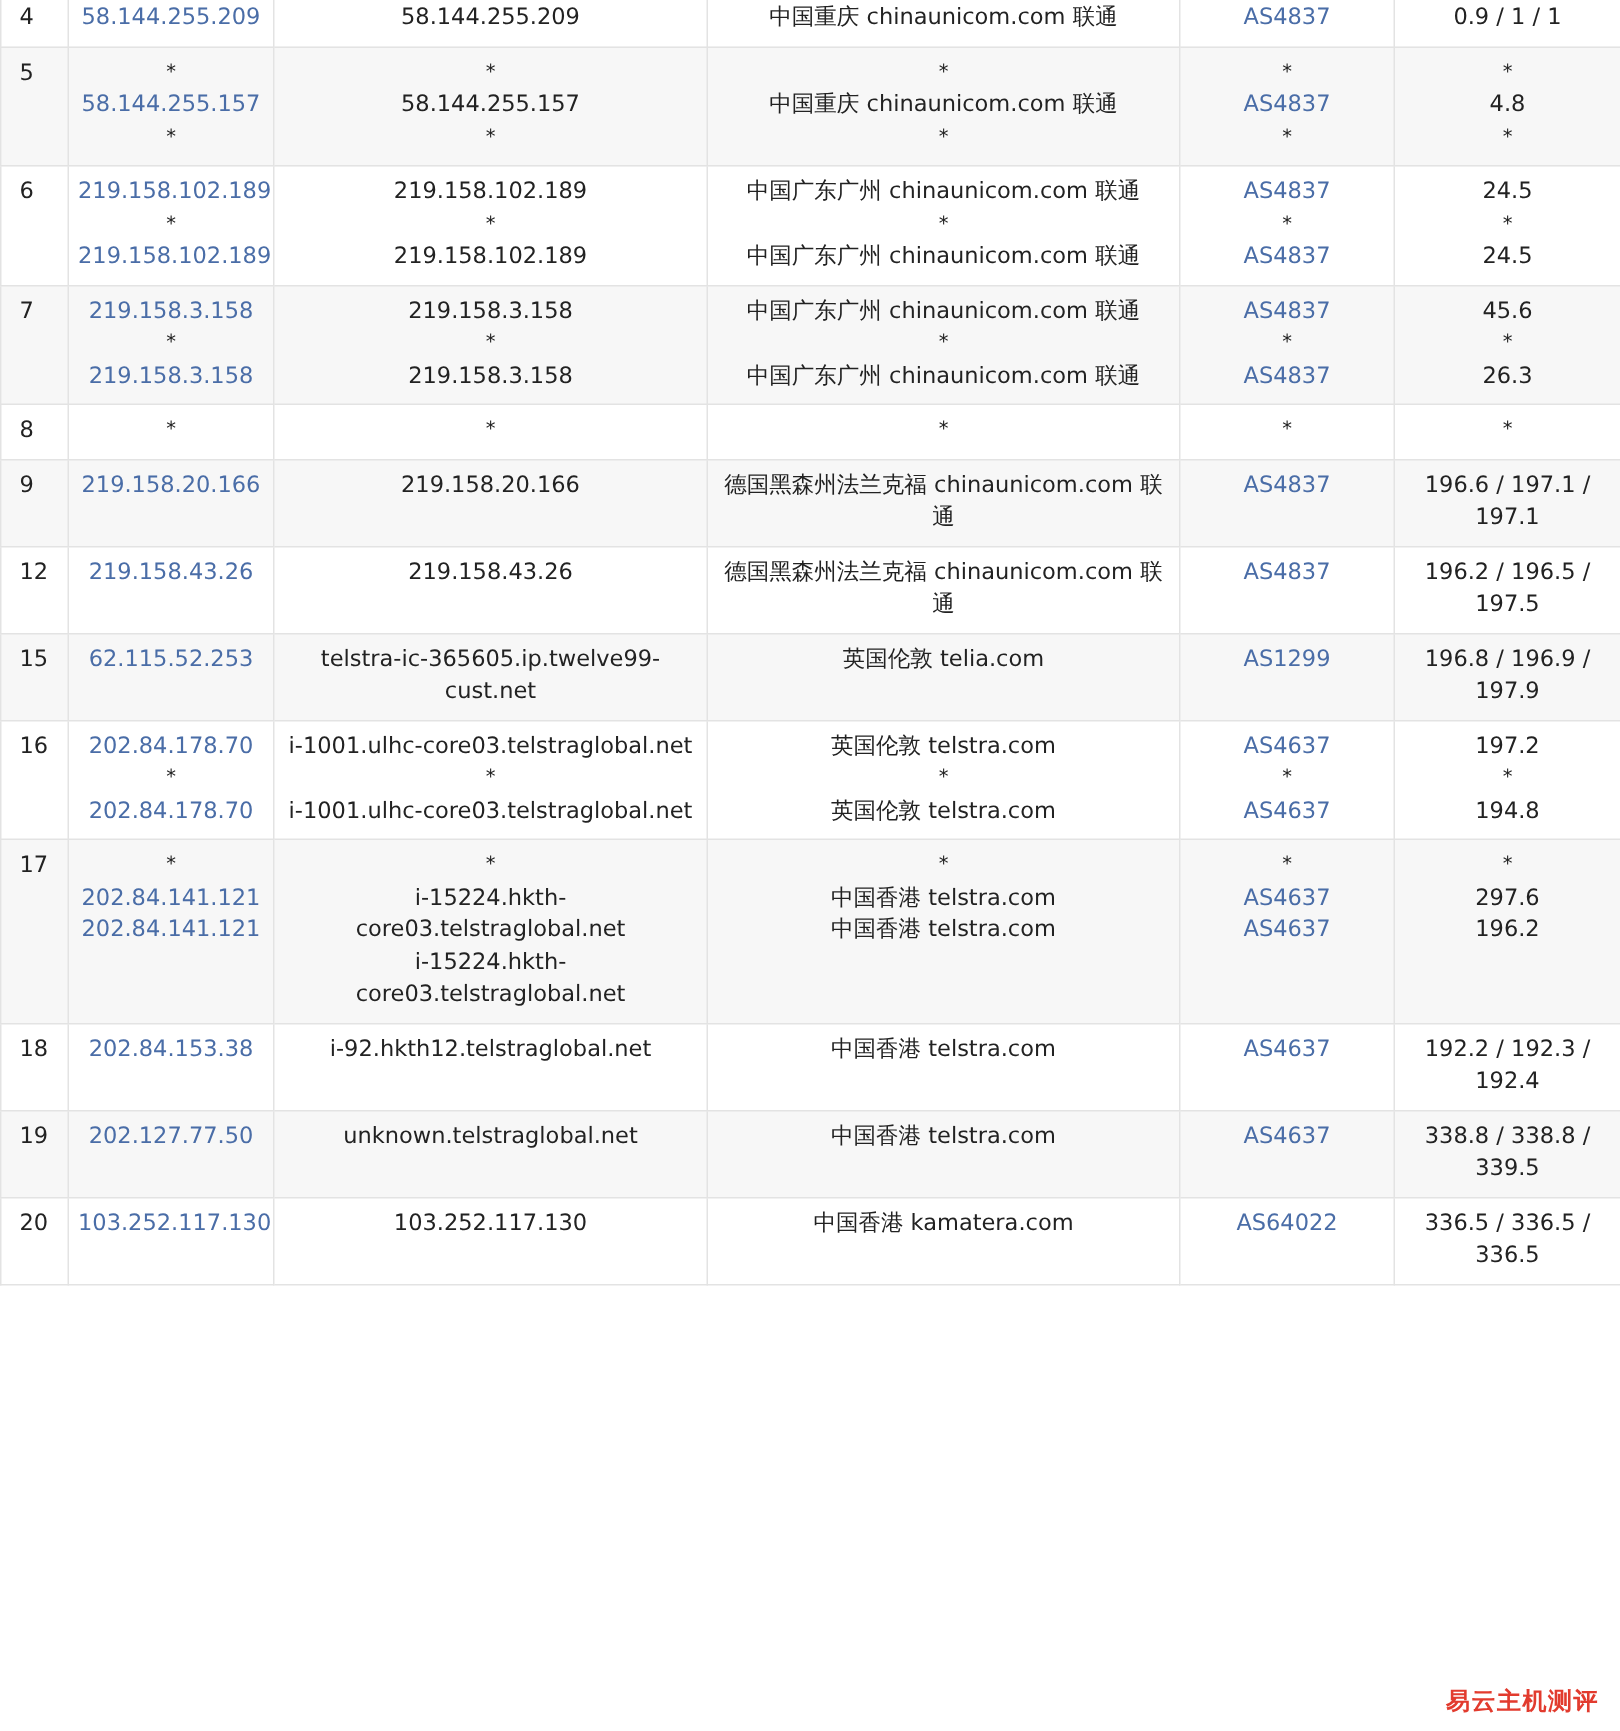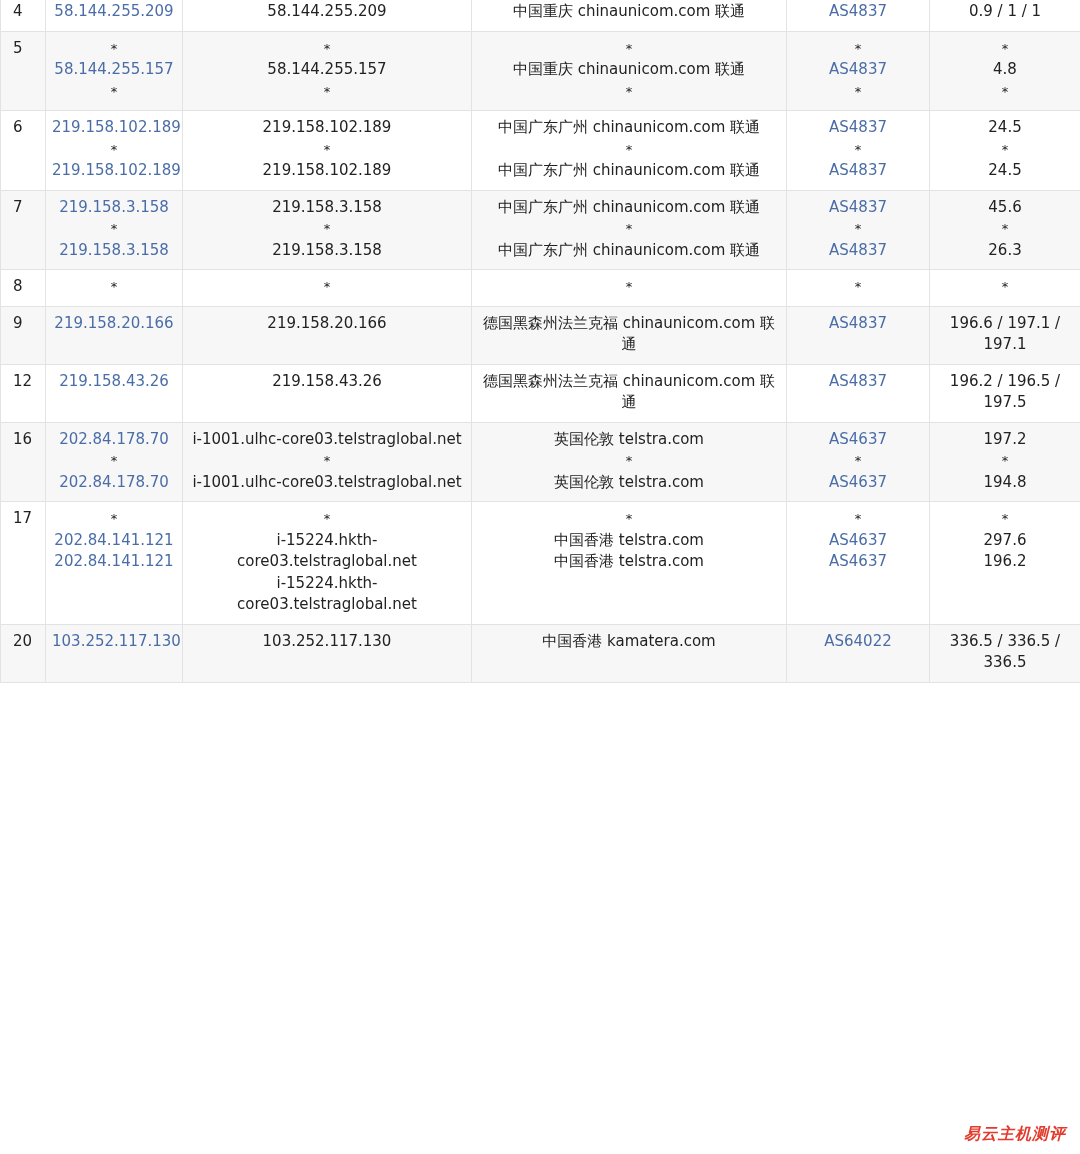--- a/index.html
+++ b/index.html
@@ -6,21 +6,21 @@
   body { width:1080px; height:1154px; overflow:hidden; position:relative;
          font-family:"DejaVu Sans","Liberation Sans",sans-serif; font-size:15px; color:#222; }
   table { border-collapse:collapse; width:1080px; table-layout:fixed; position:absolute; top:-6px; left:0; }
   col.c0{width:45px} col.c1{width:137px} col.c2{width:289px} col.c3{width:315px} col.c4{width:143px} col.c5{width:151px}
   td { border:1px solid #e3e3e3; vertical-align:top; padding:6px 6px 8px 6px; text-align:center; line-height:21.5px; }
   td.hop { text-align:left; padding-left:12px; }
   tr:nth-child(even) td { background:#f7f7f7; }
   .link { color:#4a6da7; }
   .line { display:block; }
   .star { display:block; font-size:13px; line-height:21.5px; }
-  .watermark { position:absolute; right:14px; top:1124px; color:#e23b2e; font-size:16px; font-style:italic; font-weight:bold; letter-spacing:1px;margin-left:10px; }
+  .watermark { position:absolute; right:14px; top:1124px; color:#e23b2e; font-size:16px; font-weight:bold; letter-spacing:1px;margin-left:10px; }
 </style>
 </head>
 <body>
 
 <table>
   <colgroup>
       <col class="c0">
       <col class="c1">
       <col class="c2">
       <col class="c3">
@@ -178,20 +178,38 @@
           <span class="line">德国黑森州法兰克福 chinaunicom.com 联通</span>
         </td>
         <td>
           <span class="line link">AS4837</span>
         </td>
         <td>
           <span class="line">196.2 / 196.5 / 197.5</span>
         </td>
       </tr>
       <tr>
+        <td class="hop"><span>15</span></td>
+        <td>
+          <span class="line link">62.115.52.253</span>
+        </td>
+        <td>
+          <span class="line">telstra-ic-365605.ip.twelve99-cust.net</span>
+        </td>
+        <td>
+          <span class="line">英国伦敦 telia.com</span>
+        </td>
+        <td>
+          <span class="line link">AS1299</span>
+        </td>
+        <td>
+          <span class="line">196.8 / 196.9 / 197.9</span>
+        </td>
+      </tr>
+      <tr>
         <td class="hop"><span>16</span></td>
         <td>
           <span class="line link">202.84.178.70</span>
           <span class="star">*</span>
           <span class="line link">202.84.178.70</span>
         </td>
         <td>
           <span class="line">i-1001.ulhc-core03.telstraglobal.net</span>
           <span class="star">*</span>
           <span class="line">i-1001.ulhc-core03.telstraglobal.net</span>
@@ -231,20 +249,56 @@
         </td>
         <td>
           <span class="star">*</span>
           <span class="line link">AS4637</span>
           <span class="line link">AS4637</span>
         </td>
         <td>
           <span class="star">*</span>
           <span class="line">297.6</span>
           <span class="line">196.2</span>
+        </td>
+      </tr>
+      <tr>
+        <td class="hop"><span>18</span></td>
+        <td>
+          <span class="line link">202.84.153.38</span>
+        </td>
+        <td>
+          <span class="line">i-92.hkth12.telstraglobal.net</span>
+        </td>
+        <td>
+          <span class="line">中国香港 telstra.com</span>
+        </td>
+        <td>
+          <span class="line link">AS4637</span>
+        </td>
+        <td>
+          <span class="line">192.2 / 192.3 / 192.4</span>
+        </td>
+      </tr>
+      <tr>
+        <td class="hop"><span>19</span></td>
+        <td>
+          <span class="line link">202.127.77.50</span>
+        </td>
+        <td>
+          <span class="line">unknown.telstraglobal.net</span>
+        </td>
+        <td>
+          <span class="line">中国香港 telstra.com</span>
+        </td>
+        <td>
+          <span class="line link">AS4637</span>
+        </td>
+        <td>
+          <span class="line">338.8 / 338.8 / 339.5</span>
         </td>
       </tr>
       <tr>
         <td class="hop"><span>20</span></td>
         <td>
           <span class="line link">103.252.117.130</span>
         </td>
         <td>
           <span class="line">103.252.117.130</span>
         </td>

